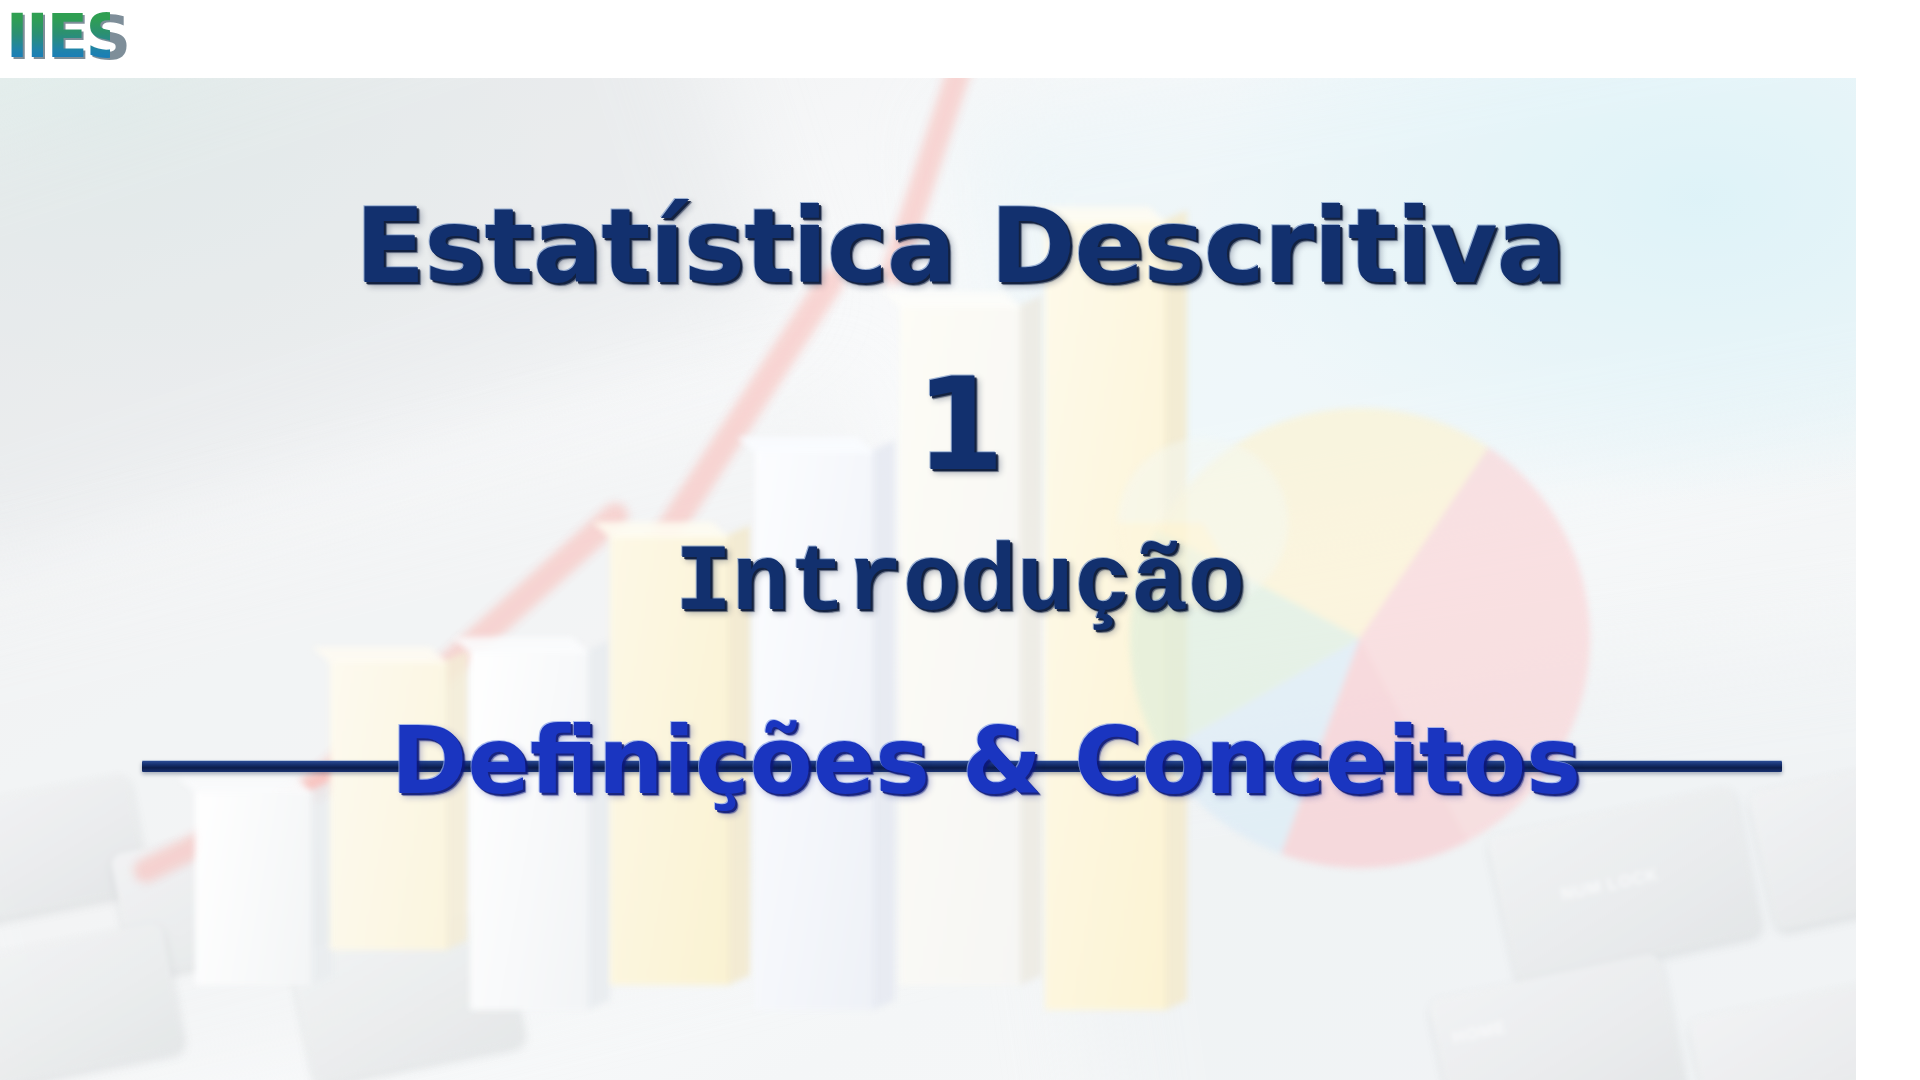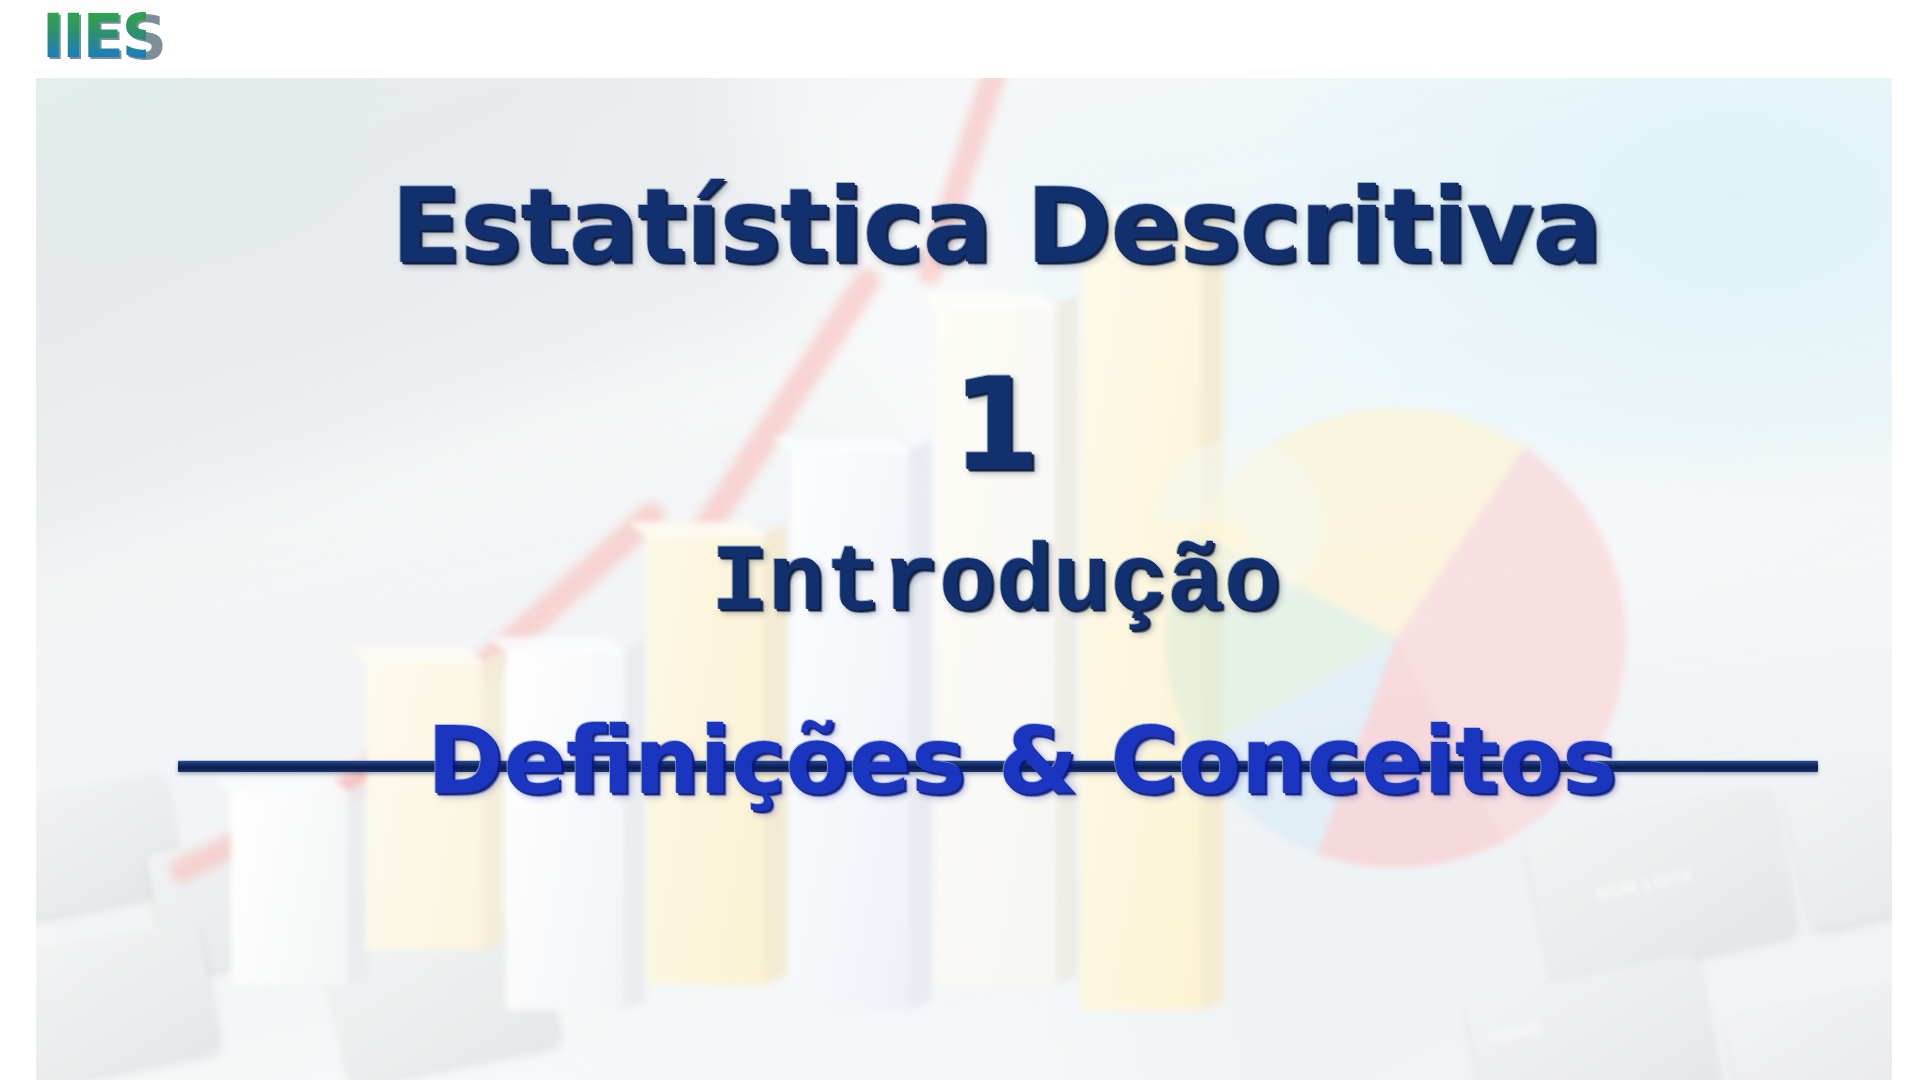--- a/index.html
+++ b/index.html
@@ -1,21 +1,21 @@
 <!DOCTYPE html>
 <html><head>
 <meta charset="utf-8">
 <style>
   html,body{margin:0;padding:0;}
   body{
     width:1920px;height:1080px;overflow:hidden;
     font-family:"Liberation Sans", sans-serif;
     background:#ffffff;
   }
-  #slide{position:relative;width:1856px;height:1080px;overflow:hidden;background:#c4b5fd;margin-left:36px;}
+  #slide{position:relative;width:1856px;height:1080px;overflow:hidden;background:#c4b5fd;}
 
   
   .header-band{
     position:absolute;left:0;top:0;width:1920px;height:78px;
     background:#ffffff;z-index:40;
   }
   .logo{
     position:absolute;left:6px;top:7px;width:104px;height:60px;
     font-size:60px;line-height:58px;font-weight:bold;letter-spacing:-2px;
     font-family:"DejaVu Sans", sans-serif;
@@ -86,21 +86,21 @@
   .t-blue{
     color:#1a35c0;font-weight:bold;
     text-shadow:
        2px 2px 0 rgba(12,24,120,.85),
        3px 3px 1px rgba(12,24,120,.50),
       -1px -1px 0 rgba(140,165,235,.75),
        4px 4px 7px rgba(15,30,140,.30);
     padding-left: 26px;
   }
 
-  #title{top:88px;font-size:103px;letter-spacing:-1px;}
+  #title{top:108px;font-size:103px;letter-spacing:-1px;}
   #number{top:272px;font-size:128px;}
   #subtitle{top:452px;font-size:95px;font-family:Liberation Mono, monospace;}
   #tagline{top:630px;font-size:92px;}
 
   .divider{
     position:absolute;left:142px;top:683px;width:1640px;height:11px;
     background:linear-gradient(180deg,#2a4a93 0%,#16306e 32%,#0b1c4a 62%,#1a3372 100%);
     box-shadow:0 2px 4px rgba(10,25,60,.35), 0 -1px 0 rgba(150,175,215,.55);
     border-radius:1px;
   }

